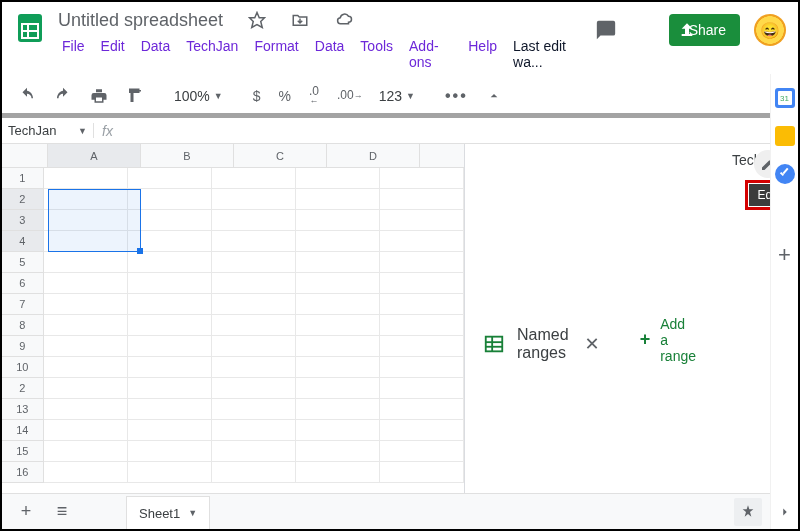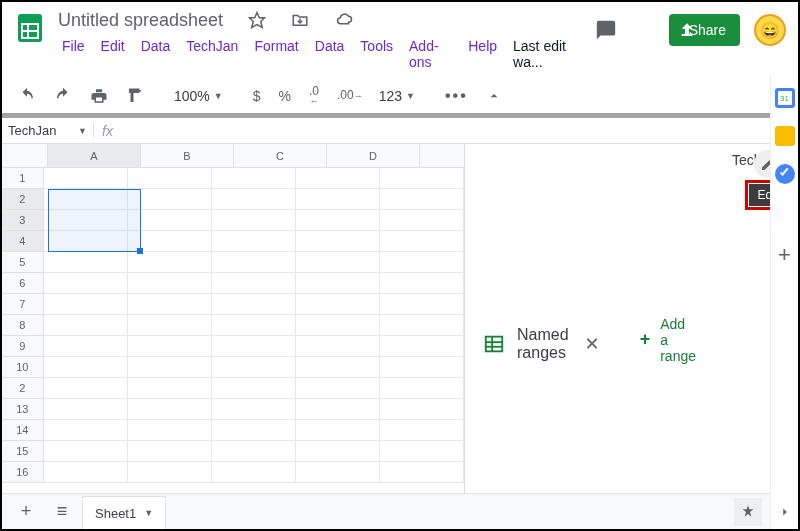--- a/index.html
+++ b/index.html
@@ -69,21 +69,21 @@
   .rail-keep { background: #fbbc04; }
   .rail-tasks { background: #4285f4; border-radius: 50%; position:relative;}
   .rail-tasks::after{content:""; position:absolute; left:5px; top:9px; width:4px; height:2px; background:#fff; transform:rotate(45deg);}
   .rail-tasks::before{content:""; position:absolute; left:7px; top:6px; width:7px; height:2px; background:#fff; transform:rotate(-50deg);}
   .rail-plus { color:#5f6368; font-size: 22px; font-weight: 300; cursor:pointer; margin-top: 40px;}
   .rail-chevron { position: absolute; bottom: 10px; color: #5f6368; cursor: pointer; }
 
   
   .sheets-bar { position: absolute; left: 0; right: 28px; bottom: 0; height: 36px; border-top: 1px solid #e0e0e0; background: #f8f9fa; display: flex; align-items: center; padding: 0 8px; gap: 4px; }
   .sheets-btn { width: 32px; height: 28px; display: flex; align-items: center; justify-content: center; color: #5f6368; cursor: pointer; font-size: 18px; }
-  .sheet-tab { background: #fff; border: 1px solid #e0e0e0; border-bottom: none; border-radius: 0; padding: 3px 12px; font-size: 13px; color: #3c4043; display: flex; align-items: center; gap: 8px; cursor: pointer; height: 34px; margin-top: 2px; }
+  .sheet-tab { background: #fff; border: 1px solid #e0e0e0; border-bottom: none; border-radius: 0; padding: 3px 12px; font-size: 13px; color: #3c4043; display: flex; align-items: center; gap: 8px; cursor: pointer; height: 34px; margin-top: 2px; margin-left: 44px; }
   .explore { margin-left: auto; width: 28px; height: 28px; background: #edeff1; display:flex; align-items:center; justify-content:center; cursor:pointer; border-radius:2px; }
 
   svg { display: block; }
 </style>
 </head>
 <body>
 
 <div class="header">
   <div class="logo">
     <svg class="logo-svg" viewBox="0 0 32 32">

